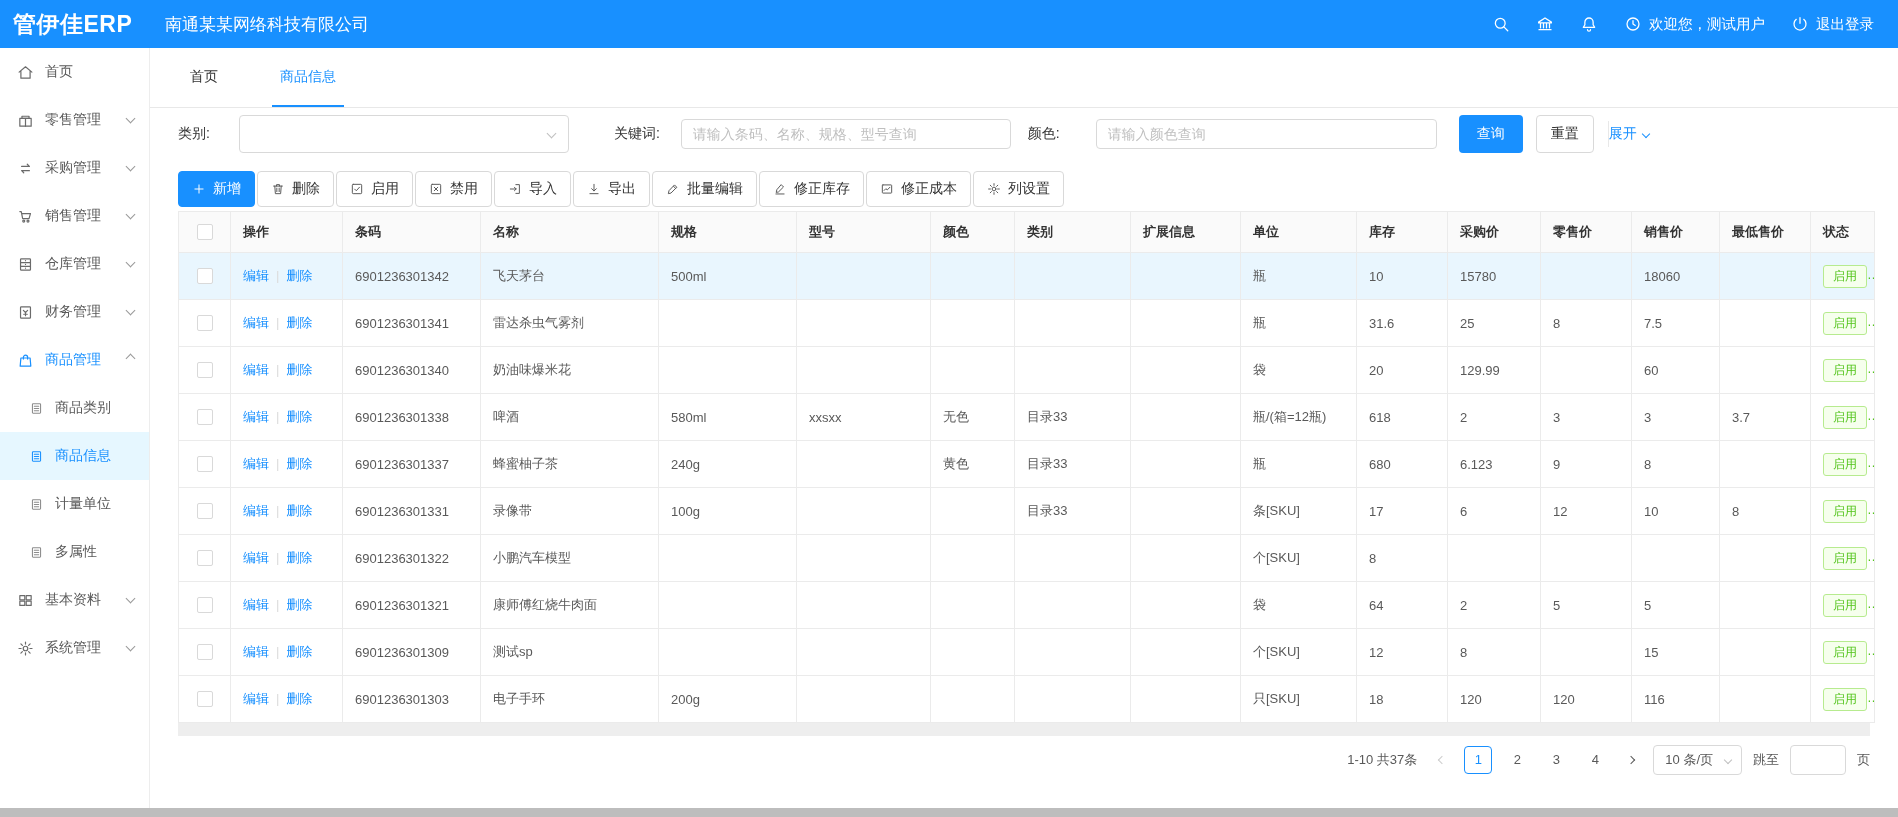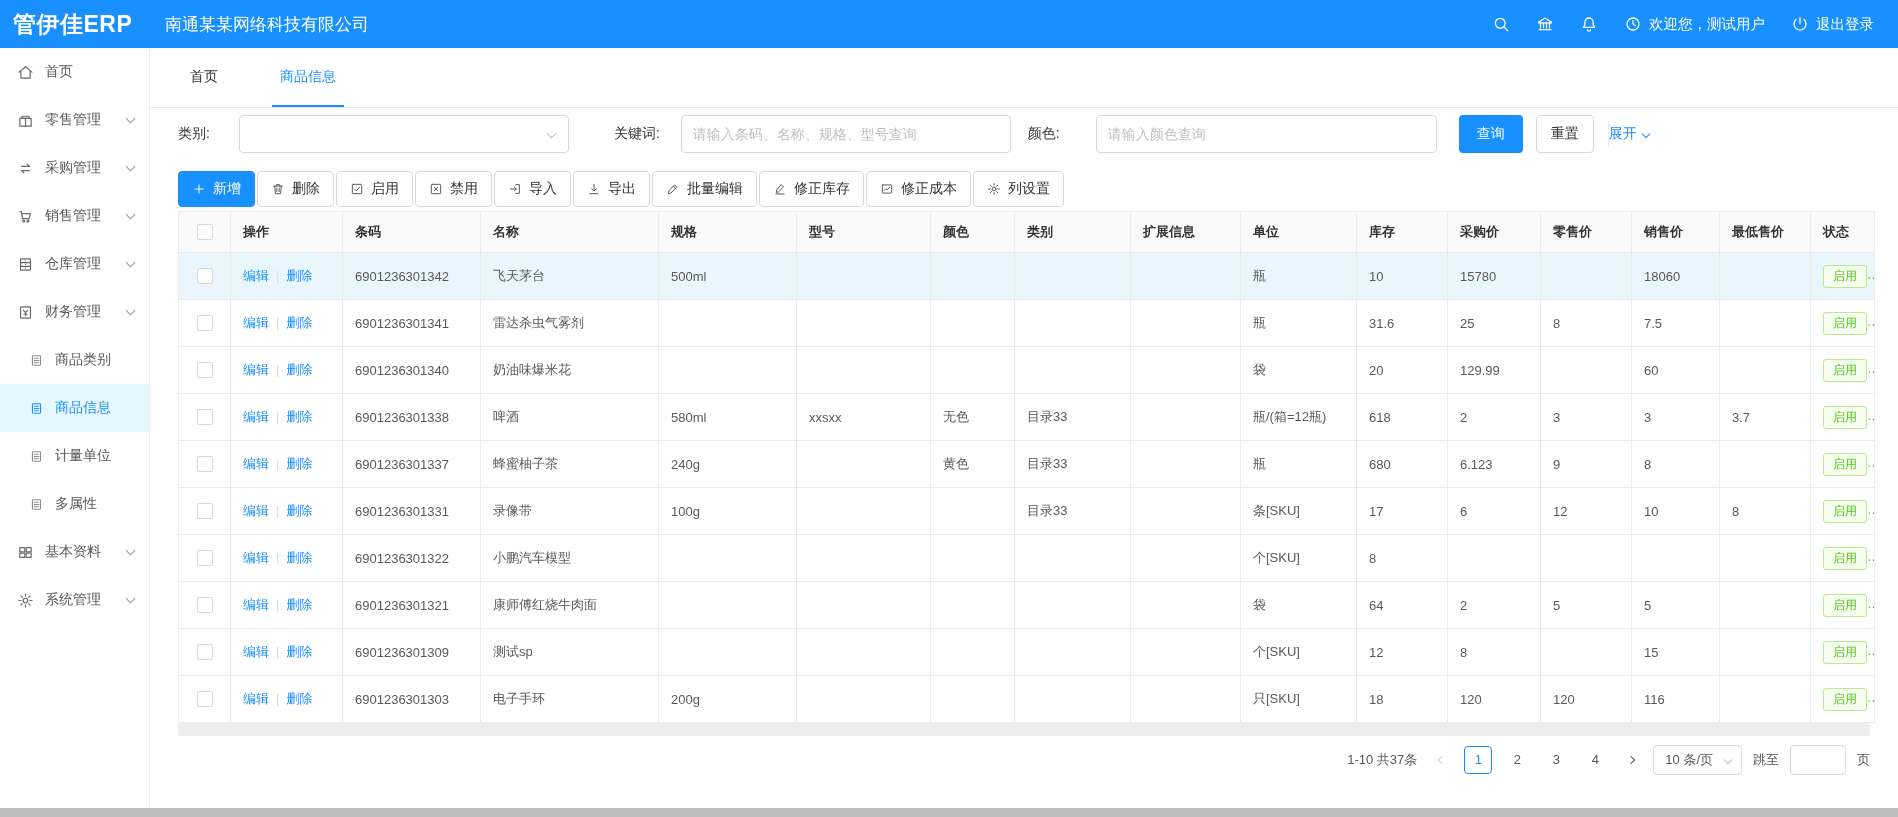--- a/index.html
+++ b/index.html
@@ -47,21 +47,21 @@
 
   .content { padding: 0 28px; flex: 1; display: flex; flex-direction: column; min-height: 0; }
 
   
   .filters { margin-top: 7px; display: flex; align-items: center; }
   .flabel { font-size: 14px; color: #333; white-space: nowrap; }
   .g2 { margin-left: 45px; }
   .g3 { margin-left: 17px; }
   .select { width: 330px; height: 38px; border: 1px solid #d9d9d9; border-radius: 4px; margin-left: 29px; position: relative; background: #fff; cursor: pointer; }
   .select .chev { position: absolute; right: 13px; top: 14px; border-color: #bfbfbf; }
-  input.text { height: 38px; border: 1px solid #d9d9d9; border-radius: 4px; padding: 0 11px; font-size: 14px; color: #333; font-family: inherit; outline: none; }
+  input.text { height: 30px; border: 1px solid #d9d9d9; border-radius: 4px; padding: 0 11px; font-size: 14px; color: #333; font-family: inherit; outline: none; }
   input::placeholder { color: #bfbfbf; }
   .kw { width: 330px; margin-left: 21px; }
   .colorf { width: 341px; margin-left: 36px; }
   .btn-search { margin-left: 22px; width: 64px; height: 38px; background: #1890ff; color: #fff; border: none; border-radius: 4px; font-size: 14px; font-family: inherit; cursor: pointer; }
   .btn-reset { margin-left: 13px; width: 58px; height: 38px; background: #fff; color: #333; border: 1px solid #d9d9d9; border-radius: 4px; font-size: 14px; font-family: inherit; cursor: pointer; }
   .vdiv { width: 1px; height: 26px; background: #e8e8e8; margin-left: 14px; }
   .expand-link { color: #1890ff; font-size: 14px; display: flex; align-items: center; gap: 6px; cursor: pointer; text-decoration: none; }
 
   
   .toolbar { margin-top: 18px; display: flex; gap: 2px; }
@@ -197,20 +197,30 @@
         </div>
         <div class="side-item">
           <span class="icon">
             <svg viewBox="0 0 24 24" fill="none" stroke="currentColor" stroke-width="1.7" stroke-linecap="round" stroke-linejoin="round">
               <rect x="5" y="4" width="14" height="16" rx="1"></rect>
               <path d="M9 9l3 3 3-3M12 12v4.5M9.5 14.5h5"></path>
             </svg>
           </span>
           <span>财务管理</span>
           <span class="chev down"></span>
+        </div>
+        <div class="side-item active-parent">
+          <span class="icon">
+            <svg viewBox="0 0 24 24" fill="none" stroke="currentColor" stroke-width="1.7" stroke-linecap="round" stroke-linejoin="round">
+              <path d="M5.5 8.5h13L19.5 20h-15z"></path>
+              <path d="M9 10V7.5a3 3 0 0 1 6 0V10"></path>
+            </svg>
+          </span>
+          <span>商品管理</span>
+          <span class="chev up"></span>
         </div>
         <div class="sub-item">
           <span class="icon">
             <svg viewBox="0 0 24 24" fill="none" stroke="currentColor" stroke-width="1.7" stroke-linecap="round" stroke-linejoin="round">
               <rect x="5.5" y="4.5" width="13" height="15" rx="1"></rect>
               <path d="M8.5 8.5h7M8.5 12h7M8.5 15.5h7"></path>
             </svg>
           </span>
           <span>商品类别</span>
         </div>

